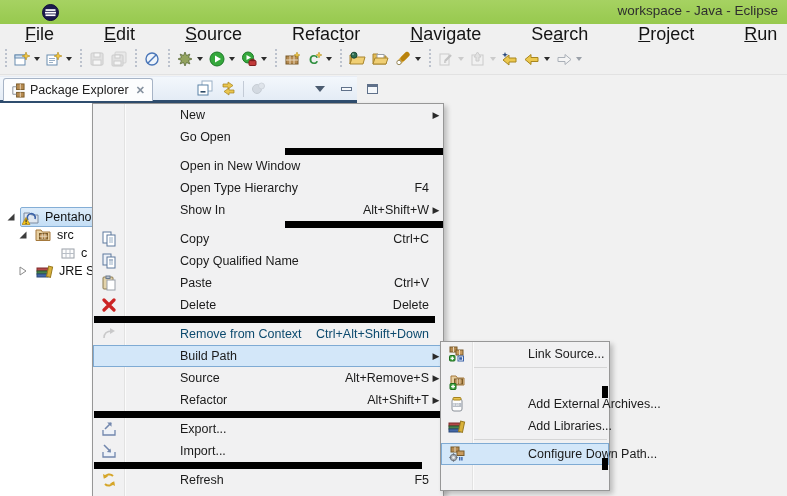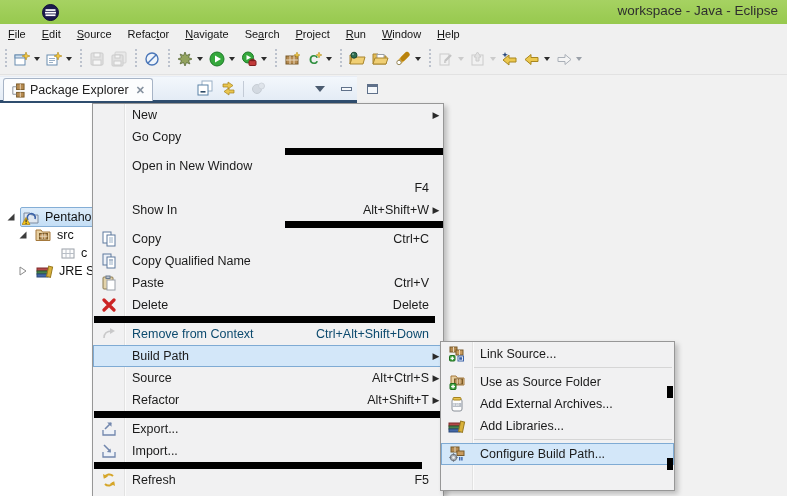--- a/index.html
+++ b/index.html
@@ -9,21 +9,21 @@
 
   
   .titlebar { position:absolute; left:0; top:0; width:787px; height:24px;
     background:linear-gradient(#a6d262,#97c94e); display:flex; align-items:center;padding-left:34px; }
   .titlebar .logo { margin-left:8px; width:17px; height:17px; }
   .title-text { position:absolute; right:9px; top:3px; font-size:13.5px; color:#2e2e2e; }
 
   
   .menubar { position:absolute; left:0; top:24px; width:787px; height:20px;
     background:#f0f0f0; display:flex; align-items:center; }
-  .mb-item { padding:0 8px; font-size:11px; color:#141414; height:20px; line-height:20px; cursor:default; }
+  .mb-item { padding:0 25px; font-size:18px; color:#141414; height:20px; line-height:20px; cursor:default; }
 
   
   .toolbar { position:absolute; left:0; top:44px; width:787px; height:31px;
     background:#f0f0f0; border-bottom:1px solid #e2e2e2; display:flex; align-items:center; }
   .grip { width:2px; height:20px; margin:0 4px 0 5px;
     background-image:repeating-linear-gradient(to bottom,#bcc2cd 0 2px, transparent 2px 4px); }
   .tbtn { display:flex; align-items:center; padding:2px 3px; height:26px; }
   .tbtn svg { display:block; }
   .caret { width:0; height:0; border-left:3px solid transparent; border-right:3px solid transparent;
     border-top:4px solid #2c2c2c; margin-left:4px; }
@@ -55,35 +55,35 @@
     background:linear-gradient(#ddecfa,#c4def5); border:1px solid #84aed6; border-radius:2px; }
 
   
   .cmenu { position:absolute; left:92px; top:103px; width:352px; height:393px;
     background:#f1f1f2; border:1px solid #979797; border-bottom:none;
     box-shadow:3px 3px 5px rgba(0,0,0,.22); }
   .gutterline { position:absolute; top:0; bottom:0; width:1px; background:#e2e2e2; }
   .gutterline.g2 { background:#fbfbfb; }
   .mrow { position:relative; height:22px; display:flex; align-items:center; font-size:12.5px; color:#1b1b1b; }
   .micon { width:31px; flex:0 0 31px; display:flex; justify-content:center; align-items:center; }
-  .mlabel { padding-left:8px; white-space:nowrap; }
+  .mlabel { padding-left:8px; white-space:nowrap;margin-left:48px; }
   .mshortcut { margin-left:auto; white-space:nowrap; }
   .mar { width:14px; flex:0 0 14px; text-align:center; font-size:9px; color:#2a2a2a; }
   .mrow.dis, .mrow.dis .mshortcut { color:#0c4a6e; }
   .mrow.dis .micon { opacity:.4; filter:grayscale(1); }
   .mrow.hl { background:#d3e7f9; outline:1px solid #7fabd4; outline-offset:-1px; }
   .redact-row { position:relative; height:7px; }
   .rbar { position:absolute; top:0; height:7px; background:#000; }
   .rbar.r1 { right:0; width:158px; }
   .rbar.r3 { left:1px; width:341px; }
   .rbar.r4 { left:1px; width:346px; }
   .rbar.r5 { left:1px; width:328px; }
 
   
-  .smenu { position:absolute; left:440px; top:341px; width:235px; height:150px;
+  .smenu { position:absolute; left:440px; top:341px; width:170px; height:150px;
     background:#f1f1f2; border:1px solid #979797; box-shadow:3px 3px 5px rgba(0,0,0,.22);
     padding-top:1px; }
   .ssep { position:relative; height:6px; }
   .ssep .line { position:absolute; left:33px; right:2px; top:2px; height:1px; background:#d6d6d6; }
   .smark { position:absolute; right:1px; width:6px; height:12px; background:#000; }
   .smark.m1 { top:44px; } .smark.m2 { top:116px; }
 
   u { text-decoration:underline; }
 </style>
 </head>
@@ -351,35 +351,36 @@
     <div class="gutterline g2" style="left:32px"></div>
 
     <div class="mrow">
       <span class="micon"></span>
         <span class="mlabel">New</span>
       <span class="mshortcut"></span>
         <span class="mar">▶</span>
     </div>
     <div class="mrow">
       <span class="micon"></span>
-        <span class="mlabel">Go Copy</span>
+        <span class="mlabel">Go Open</span>
       <span class="mshortcut"></span>
         <span class="mar"></span>
     </div>
     <div class="redact-row">
         <div class="rbar r1"></div>
       </div>
     <div class="mrow">
       <span class="micon"></span>
         <span class="mlabel">Open in New Window</span>
       <span class="mshortcut"></span>
         <span class="mar"></span>
     </div>
     <div class="mrow">
       <span class="micon"></span>
+        <span class="mlabel">Open Type Hierarchy</span>
       <span class="mshortcut">F4</span>
         <span class="mar"></span>
     </div>
     <div class="mrow">
       <span class="micon"></span>
         <span class="mlabel">Show In</span>
       <span class="mshortcut">Alt+Shift+W</span>
         <span class="mar">▶</span>
     </div>
     <div class="redact-row">
@@ -451,21 +452,21 @@
     </div>
     <div class="mrow hl">
       <span class="micon"></span>
         <span class="mlabel">Build Path</span>
       <span class="mshortcut"></span>
         <span class="mar">▶</span>
     </div>
     <div class="mrow">
       <span class="micon"></span>
         <span class="mlabel">Source</span>
-      <span class="mshortcut">Alt+Ctrl+S</span>
+      <span class="mshortcut">Alt+Remove+S</span>
         <span class="mar">▶</span>
     </div>
     <div class="mrow">
       <span class="micon"></span>
         <span class="mlabel">Refactor</span>
       <span class="mshortcut">Alt+Shift+T</span>
         <span class="mar">▶</span>
     </div>
     <div class="redact-row">
         <div class="rbar r4"></div>
@@ -543,21 +544,20 @@
           <svg width="16" height="16" viewBox="0 0 16 16">
             <polygon points="2,11 2,2 7,2 8.5,4 15,4 15,11" fill="#e7cfa0" stroke="#a5793c"></polygon>
             <rect x="5.5" y="5" width="8" height="5" fill="#b58a50" stroke="#7a5a28"></rect>
             <line x1="8.2" y1="5" x2="8.2" y2="10" stroke="#e8d8bd"></line>
             <line x1="10.9" y1="5" x2="10.9" y2="10" stroke="#e8d8bd"></line>
             <rect x="1" y="9.5" width="6" height="6" fill="#3fa13f" stroke="#1e6e1e" rx="1"></rect>
             <rect x="3.4" y="10.6" width="1.3" height="3.8" fill="#fff"></rect>
             <rect x="2.1" y="11.9" width="3.9" height="1.3" fill="#fff"></rect>
           </svg>
         </span>
-      <span class="mlabel">Use as Source Folder</span>
       <span class="mshortcut"></span>
         <span class="mar"></span>
     </div>
     <div class="mrow">
       <span class="micon">
           <svg width="14" height="16" viewBox="0 0 14 16">
             <rect x="2" y="3" width="10" height="12" rx="2" fill="#fdfdfd" stroke="#8a9098"></rect>
             <rect x="3" y="1.5" width="8" height="2.5" rx="1" fill="#e9c54f" stroke="#a5821c"></rect>
             <rect x="2" y="7" width="10" height="4" fill="#b8bec6"></rect>
             <text x="3" y="10.2" font-size="3.6" fill="#fff" font-family="'DejaVu Sans Mono',monospace">010</text>
@@ -592,21 +592,21 @@
             <circle cx="5.5" cy="11.5" r="3.2" fill="#aeb4bc" stroke="#6e747c"></circle>
             <circle cx="5.5" cy="11.5" r="1.2" fill="#f1f1f2"></circle>
             <rect x="4.9" y="7.3" width="1.2" height="2" fill="#6e747c"></rect>
             <rect x="4.9" y="13.7" width="1.2" height="2" fill="#6e747c"></rect>
             <rect x="1.3" y="10.9" width="2" height="1.2" fill="#6e747c"></rect>
             <rect x="7.7" y="10.9" width="2" height="1.2" fill="#6e747c"></rect>
             <rect x="11" y="11" width="1.4" height="3.5" fill="#3a62a8"></rect>
             <rect x="13.2" y="11" width="1.4" height="3.5" fill="#3a62a8"></rect>
           </svg>
         </span>
-      <span class="mlabel">Configure Build Path...</span>
+      <span class="mlabel">Configure Down Path...</span>
       <span class="mshortcut"></span>
         <span class="mar"></span>
     </div>
 
     <div class="smark m1"></div>
     <div class="smark m2"></div>
   </div>
 
 </div>
 

